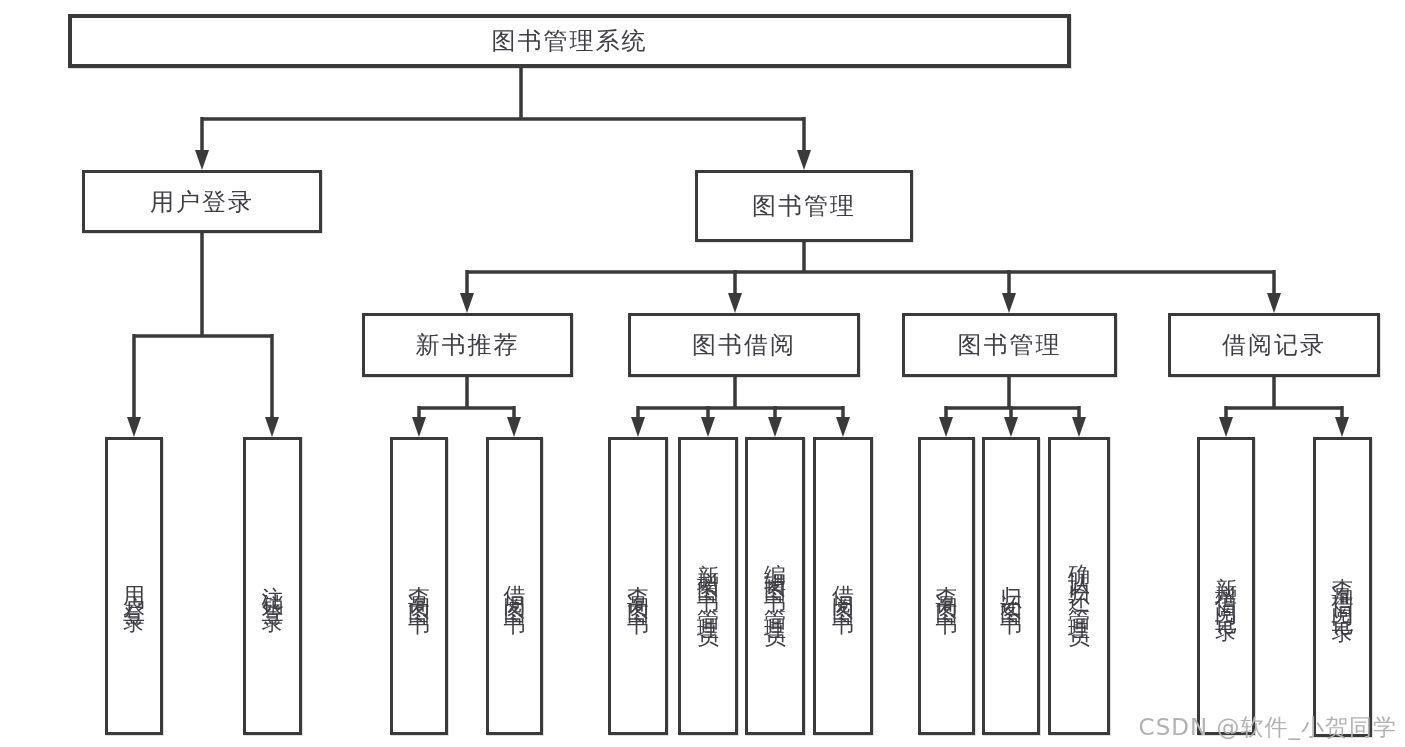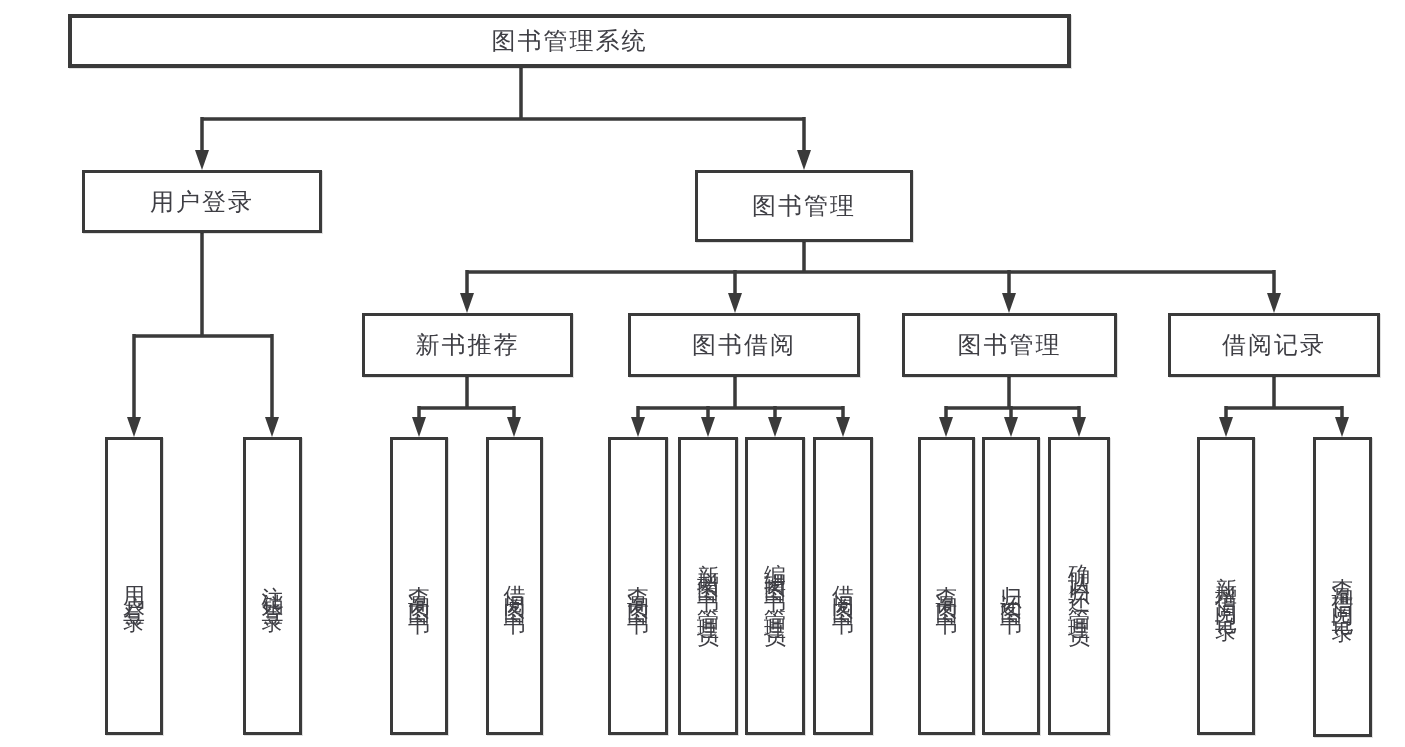--- a/index.html
+++ b/index.html
@@ -113,14 +113,15 @@
   <div class="node leaf" style="left:745px; top:437px; width:60px; height:298px;">编辑图书（管理员）</div>
   <div class="node leaf" style="left:813px; top:437px; width:60px; height:298px;">借阅图书</div>
 
   <div class="node leaf" style="left:918px; top:437px; width:57px; height:298px;">查询图书</div>
   <div class="node leaf" style="left:982px; top:437px; width:58px; height:298px;">归还图书</div>
   <div class="node leaf" style="left:1048px; top:437px; width:62px; height:298px;">确认归还（管理员）</div>
 
   <div class="node leaf" style="left:1197px; top:437px; width:58px; height:298px;">新增借阅记录</div>
   <div class="node leaf" style="left:1313px; top:437px; width:59px; height:300px;">查询借阅记录</div>
 
+  <div class="watermark">CSDN @软件_小贺同学</div>
 
 </div>
 
 </body></html>

